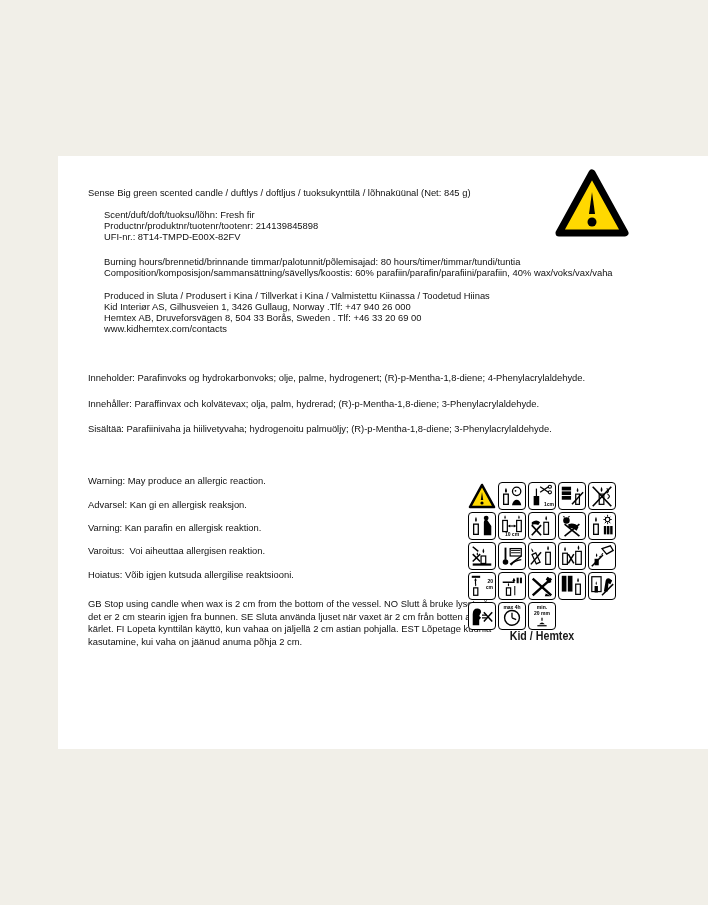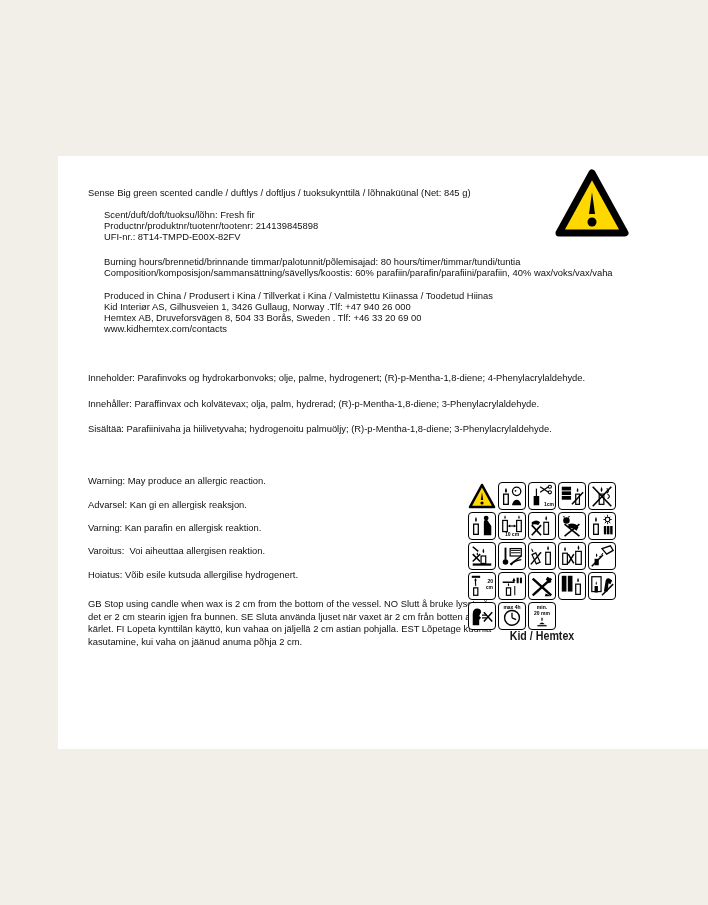--- a/index.html
+++ b/index.html
@@ -65,35 +65,35 @@
       <div class="row">Productnr/produktnr/tuotenr/tootenr: 214139845898</div>
       <div class="row">UFI-nr.: 8T14-TMPD-E00X-82FV</div>
     </div>
 
     <div class="block" style="top:100px">
       <div class="row">Burning hours/brennetid/brinnande timmar/palotunnit/põlemisajad: 80 hours/timer/timmar/tundi/tuntia</div>
       <div class="row">Composition/komposisjon/sammansättning/sävellys/koostis: 60% parafiin/parafin/parafiini/parafiin, 40% wax/voks/vax/vaha</div>
     </div>
 
     <div class="block" style="top:134px">
-      <div class="row">Produced in China / Produsert i Kina / Tillverkat i Kina / Valmistettu Kiinassa / Toodetud Hiinas</div>
+      <div class="row">Produced in Sluta / Produsert i Kina / Tillverkat i Kina / Valmistettu Kiinassa / Toodetud Hiinas</div>
       <div class="row">Kid Interiør AS, Gilhusveien 1, 3426 Gullaug, Norway .Tlf: +47 940 26 000</div>
       <div class="row">Hemtex AB, Druveforsvägen 8, 504 33 Borås, Sweden . Tlf: +46 33 20 69 00</div>
       <div class="row">www.kidhemtex.com/contacts</div>
     </div>
 
     <div class="ln" style="top:216px">Inneholder: Parafinvoks og hydrokarbonvoks; olje, palme, hydrogenert; (R)-p-Mentha-1,8-diene; 4-Phenylacrylaldehyde.</div>
     <div class="ln" style="top:242px">Innehåller: Paraffinvax och kolvätevax; olja, palm, hydrerad; (R)-p-Mentha-1,8-diene; 3-Phenylacrylaldehyde.</div>
     <div class="ln" style="top:267px">Sisältää: Parafiinivaha ja hiilivetyvaha; hydrogenoitu palmuöljy; (R)-p-Mentha-1,8-diene; 3-Phenylacrylaldehyde.</div>
 
     <div class="ln" style="top:319px">Warning: May produce an allergic reaction.</div>
     <div class="ln" style="top:343px">Advarsel: Kan gi en allergisk reaksjon.</div>
     <div class="ln" style="top:366px">Varning: Kan parafin en allergisk reaktion.</div>
     <div class="ln" style="top:389px">Varoitus:  Voi aiheuttaa allergisen reaktion.</div>
-    <div class="ln" style="top:413px">Hoiatus: Võib esile kutsuda allergilise hydrogenert.</div>
+    <div class="ln" style="top:413px">Hoiatus: Võib igjen kutsuda allergilise reaktsiooni.</div>
 
     <div class="usage">GB Stop using candle when wax is 2 cm from the bottom of the vessel. NO Slutt å bruke lyset når det er 2 cm stearin igjen fra bunnen. SE Sluta använda ljuset när vaxet är 2 cm från botten av kärlet. FI Lopeta kynttilän käyttö, kun vahaa on jäljellä 2 cm astian pohjalla. EST Lõpetage küünla kasutamine, kui vaha on jäänud anuma põhja 2 cm.</div>
 
     <div class="big-tri">
       <svg viewBox="0 0 80 76">
         <path d="M40 7 L73 67 L7 67 Z" fill="#ffd800" stroke="#000" stroke-width="7" stroke-linejoin="round"></path>
         <path d="M40 26 L43 48 L37 48 Z" fill="#000"></path>
         <circle cx="40" cy="56" r="4.5" fill="#000"></circle>
       </svg>
     </div>

